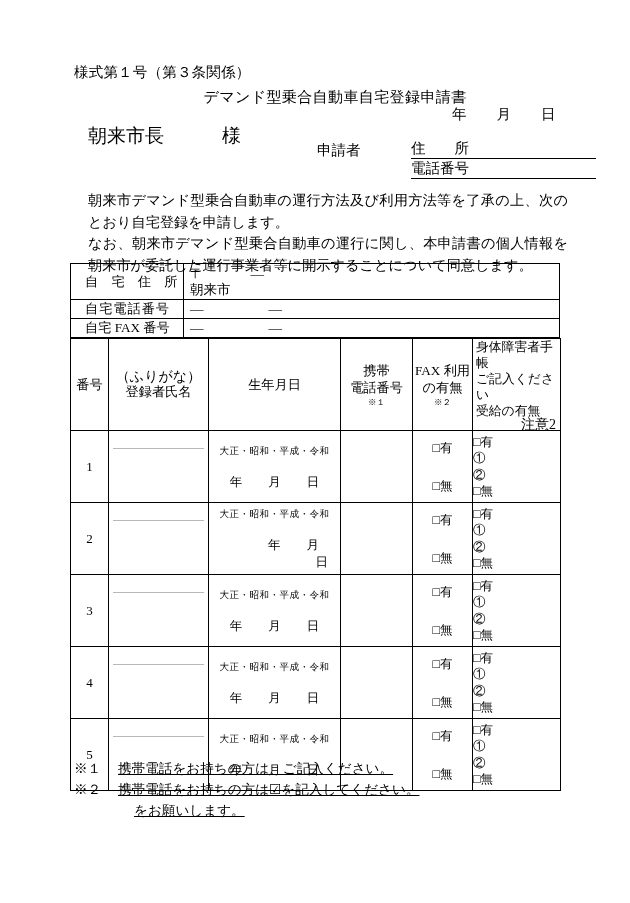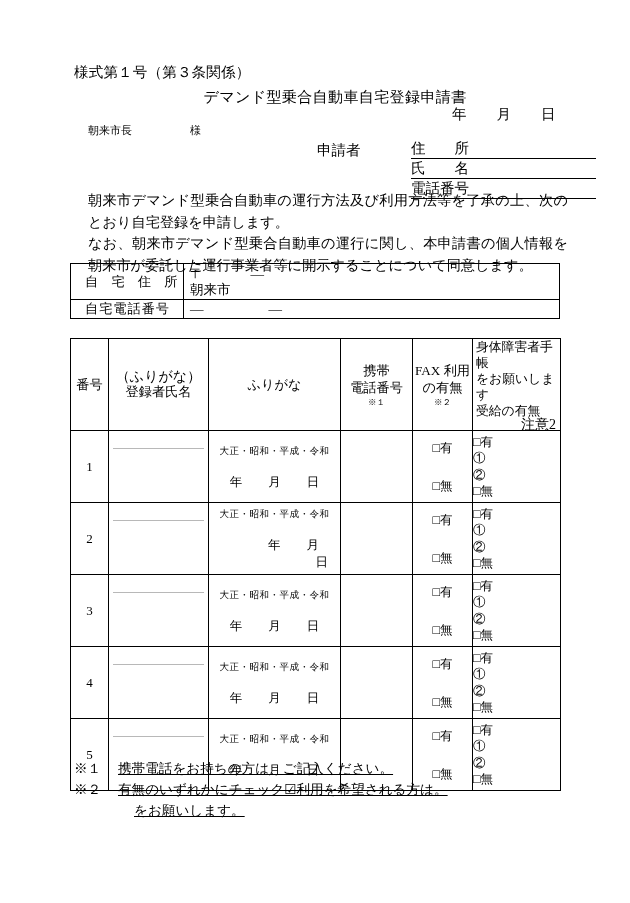--- a/index.html
+++ b/index.html
@@ -47,21 +47,21 @@
     top: 105px;
     font-size: 14.5px;
     white-space: nowrap;
   }
   .date-line .sp { display: inline-block; width: 30px; }
 
   .addressee {
     position: absolute;
     left: 88px;
     top: 123px;
-    font-size: 11px;
+    font-size: 19px;
     white-space: nowrap;
   }
   .addressee .gap { display: inline-block; width: 58px; }
 
   .applicant-block {
     position: absolute;
     left: 317px;
     top: 139px;
     font-size: 14.5px;
   }
@@ -266,23 +266,20 @@
     <span>朝来市長</span><span class="gap"></span><span>様</span>
   </div>
 
   <div class="applicant-block">
     <div class="applicant-label">申請者</div>
     <div class="applicant-fields">
       <div class="app-field">
         <span class="spread2">住　　所</span><span></span>
       </div>
       <div class="app-field">
-        <span class="spread2">氏　　名</span><span></span>
-      </div>
-      <div class="app-field">
         <span class="spread2">電話番号</span><span></span>
       </div>
     </div>
   </div>
 
   <div class="para p1 indent">朝来市デマンド型乗合自動車の運行方法及び利用方法等を了承の上、次のとおり自宅登録を申請します。</div>
   <div class="para p2 indent">なお、朝来市デマンド型乗合自動車の運行に関し、本申請書の個人情報を朝来市が委託した運行事業者等に開示することについて同意します。</div>
 
   <table class="addr-table">
     <tbody>
@@ -293,20 +290,28 @@
         <td class="home-val">
           <div class="zip-line">
             <span>〒</span><span class="dash"></span><span>―</span>
           </div>
           <div>朝来市</div>
         </td>
       </tr>
       <tr class="addr-row-tel">
         <td class="lbl">
           <span class="spread-lbl">自宅電話番号</span>
+        </td>
+        <td class="tel-val">
+          <span>―</span><span class="dash"></span><span>―</span>
+        </td>
+      </tr>
+      <tr class="addr-row-fax">
+        <td class="lbl">
+          <span class="spread-lbl">自宅 FAX 番号</span>
         </td>
         <td class="tel-val">
           <span>―</span><span class="dash"></span><span>―</span>
         </td>
       </tr>
     </tbody>
   </table>
 
   <table class="main-table">
     <colgroup>
@@ -322,40 +327,40 @@
         <th>
           <div class="th-inner">番号</div>
         </th>
         <th>
           <div class="th-inner">
             <span class="th-furi">（ふりがな）</span>
             <span>登録者氏名</span>
           </div>
         </th>
         <th>
-          <div class="th-inner">ふりがな</div>
+          <div class="th-inner">生年月日</div>
         </th>
         <th>
           <div class="th-inner">
             <div>携帯</div>
             <div>電話番号</div>
             <span class="th-note">※１</span>
           </div>
         </th>
         <th>
           <div class="th-inner">
             <div>FAX 利用</div>
             <div>の有無</div>
             <span class="th-note">※２</span>
           </div>
         </th>
         <th>
           <div class="th-disab">
             <div>身体障害者手帳</div>
-            <div>をお願いします</div>
+            <div>ご記入ください</div>
             <div>受給の有無</div>
             <span class="th-note-small">注意2</span>
           </div>
         </th>
       </tr>
     </thead>
     <tbody>
 
       <tr>
         <td class="cell-no">1</td>
@@ -494,18 +499,18 @@
       </tr>
 
     </tbody>
   </table>
 
   <div class="notes">
     <div class="note-row">
       <span class="note-mark">※１</span><span>携帯電話をお持ちの方は、ご記入ください。</span>
     </div>
     <div class="note-row">
-      <span class="note-mark">※２</span><span>有無のいずれかにチェック☑利用を希望される方は。</span>
+      <span class="note-mark">※２</span><span>携帯電話をお持ちの方は☑を記入してください。</span>
     </div>
     <div class="note-cont">をお願いします。</div>
   </div>
 
 </div>
 
 </body></html>

